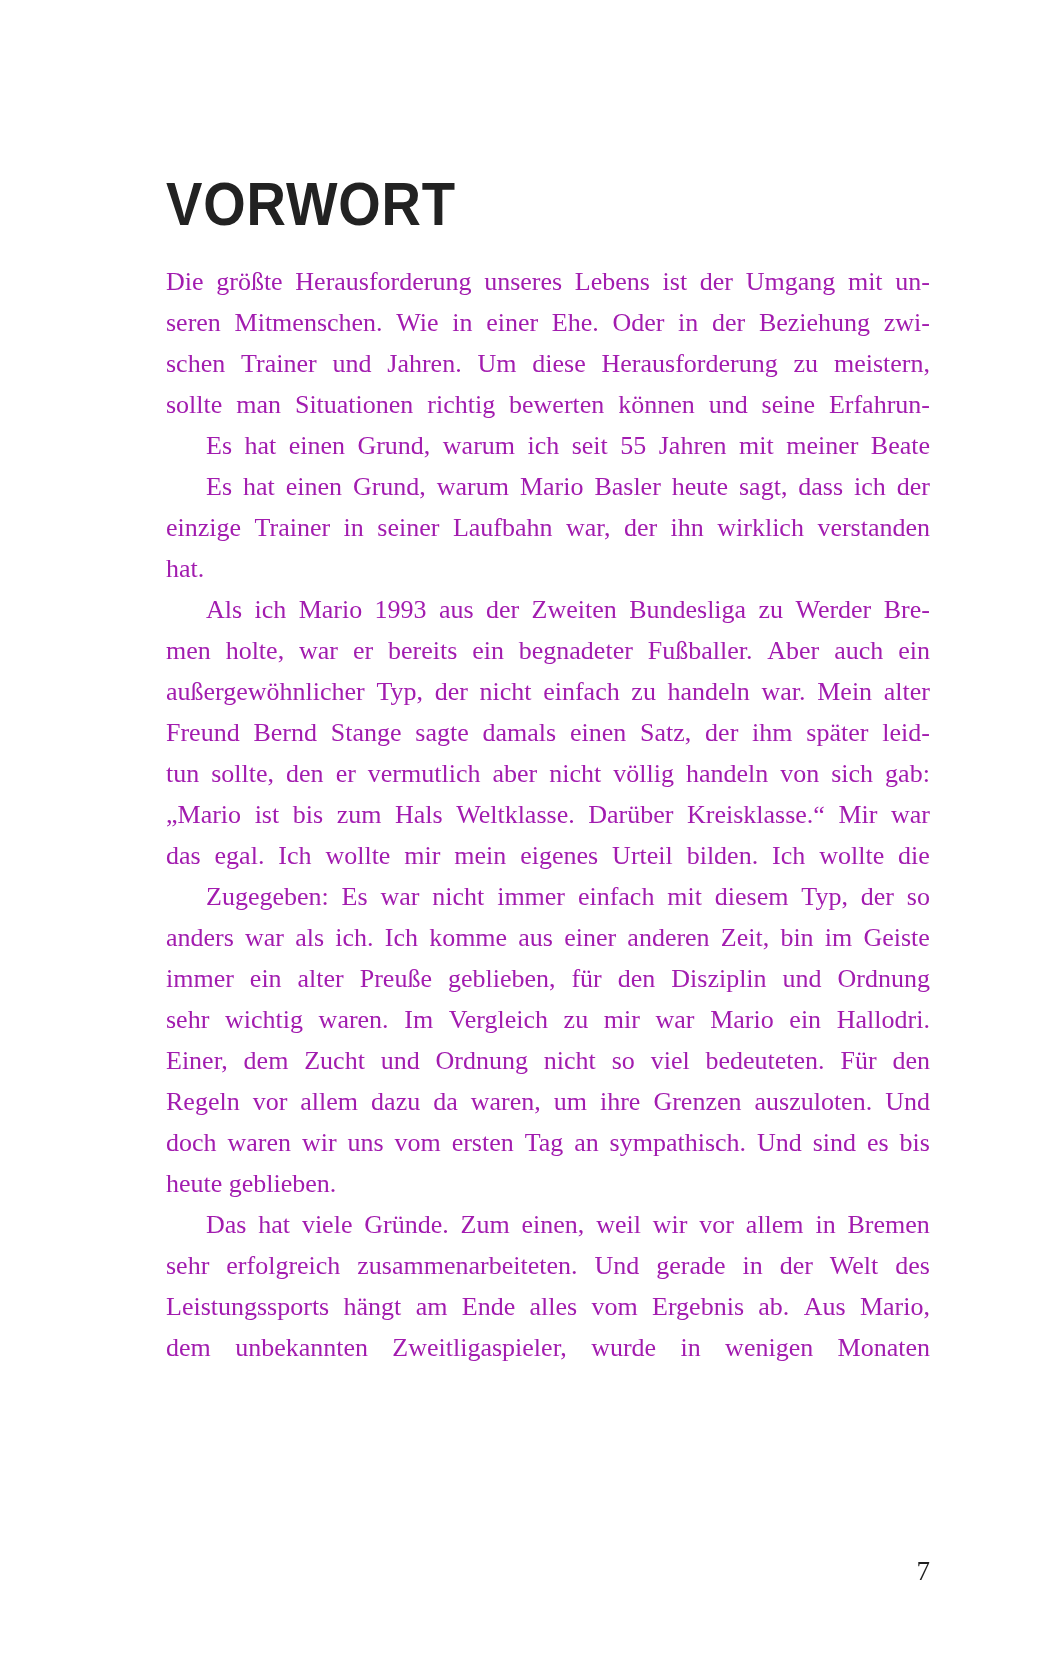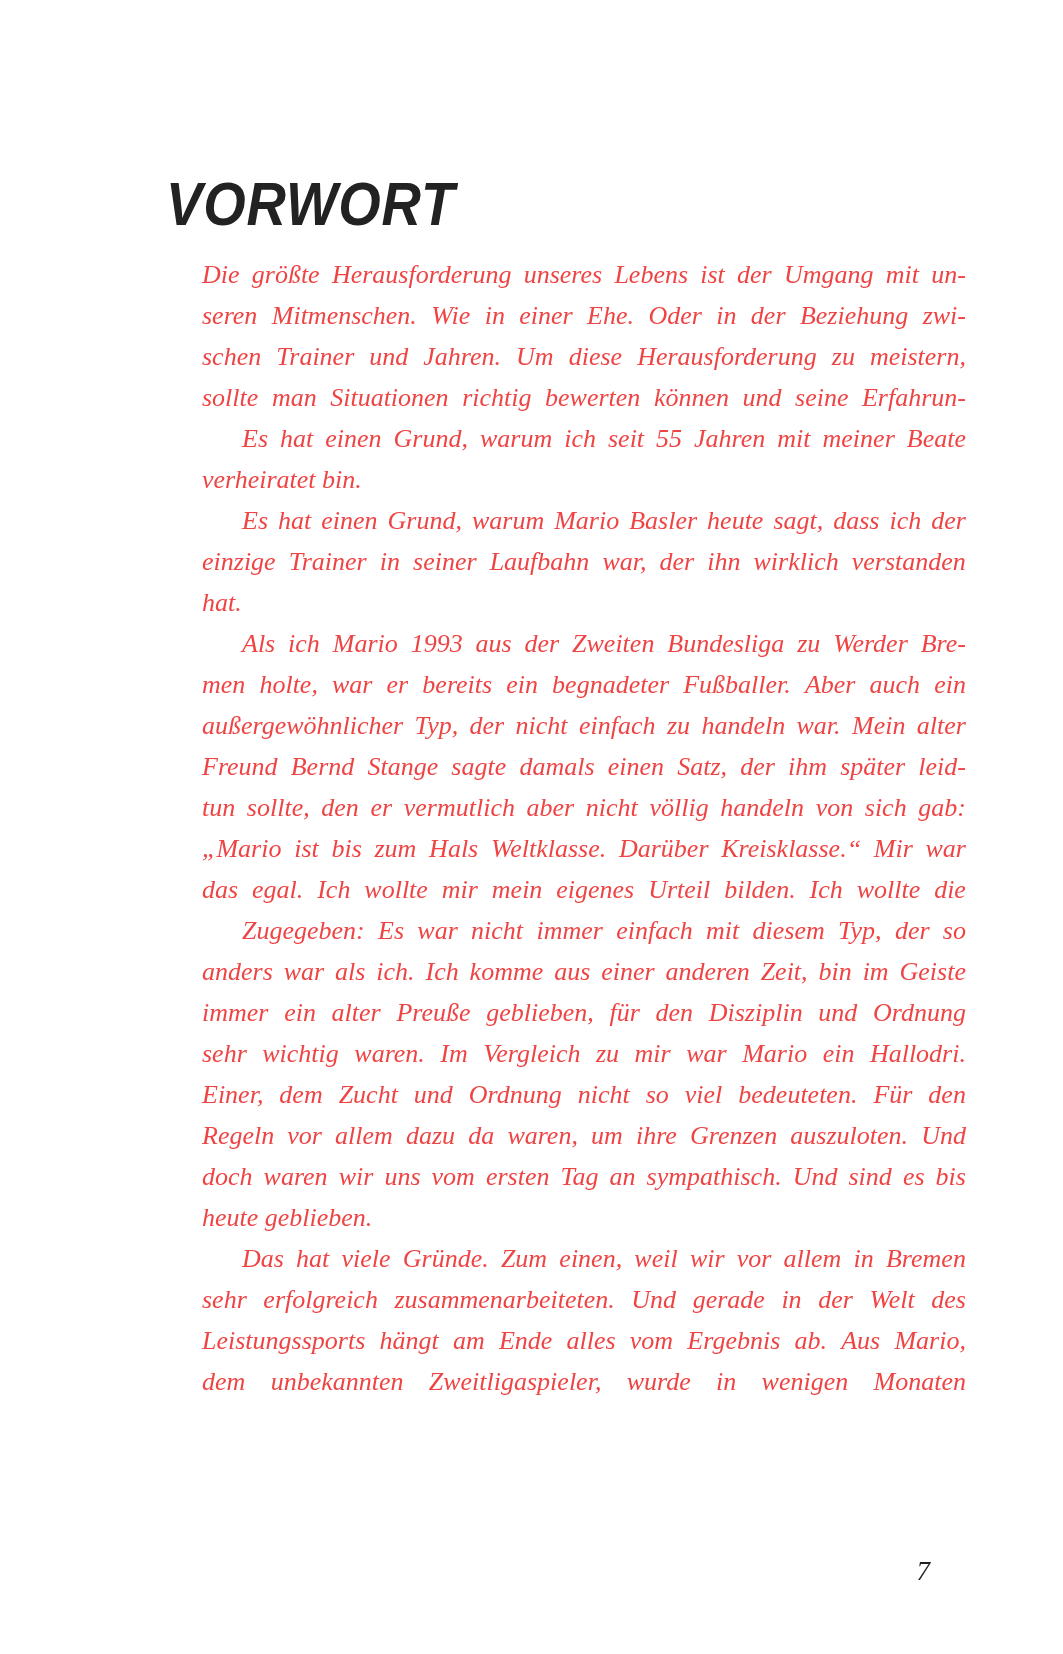--- a/index.html
+++ b/index.html
@@ -3,43 +3,41 @@
 <meta charset="utf-8">
 <style>
   html,body { margin:0; padding:0; background:#e8e8e8; }
   #page {
     position:relative;
     width:1063px; height:1654px;
     background:#ffffff;
     margin:0 auto;
     overflow:hidden;
     color:#1f1f1f;
-    font-style:italic;
   }
   #chapter-title {
     position:absolute;
     left:166px; top:131px;
     font-family:"Liberation Sans", sans-serif;
     font-weight:700;
     font-size:62px;
     line-height:1;
     letter-spacing:1px;
     color:#222222;
     transform:scaleX(0.88);
     transform-origin:0 0;
     white-space:nowrap;
   }
   #body-text {
     position:absolute;
-    left:166px; top:254px;
+    left:166px; top:261px;
     width:764px;
     font-family:"Liberation Serif", serif;
     font-size:26px;
-    color:#ef4444;
-    margin-left:36px;
+    color:#a21caf;
   }
   .line {
     height:41px;
     line-height:41px;
     white-space:nowrap;
     text-align:left;
   }
   .line.just {
     display:flex;
     justify-content:space-between;
@@ -116,21 +114,20 @@
         <span>Grund,</span>
         <span>warum</span>
         <span>ich</span>
         <span>seit</span>
         <span>55</span>
         <span>Jahren</span>
         <span>mit</span>
         <span>meiner</span>
         <span>Beate</span>
       </div>
-      <div class="line">verheiratet bin.</div>
       <div class="line indent just">
         <span>Es</span>
         <span>hat</span>
         <span>einen</span>
         <span>Grund,</span>
         <span>warum</span>
         <span>Mario</span>
         <span>Basler</span>
         <span>heute</span>
         <span>sagt,</span>

